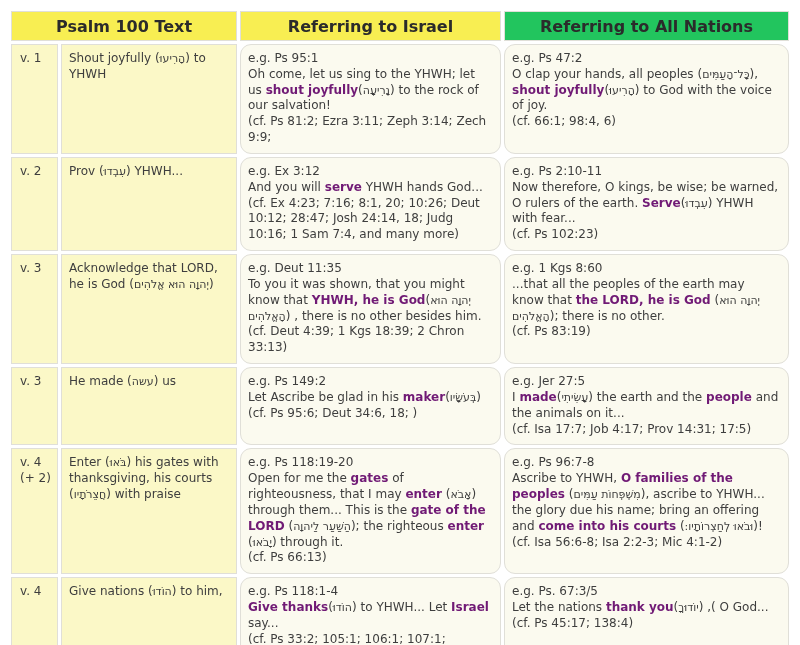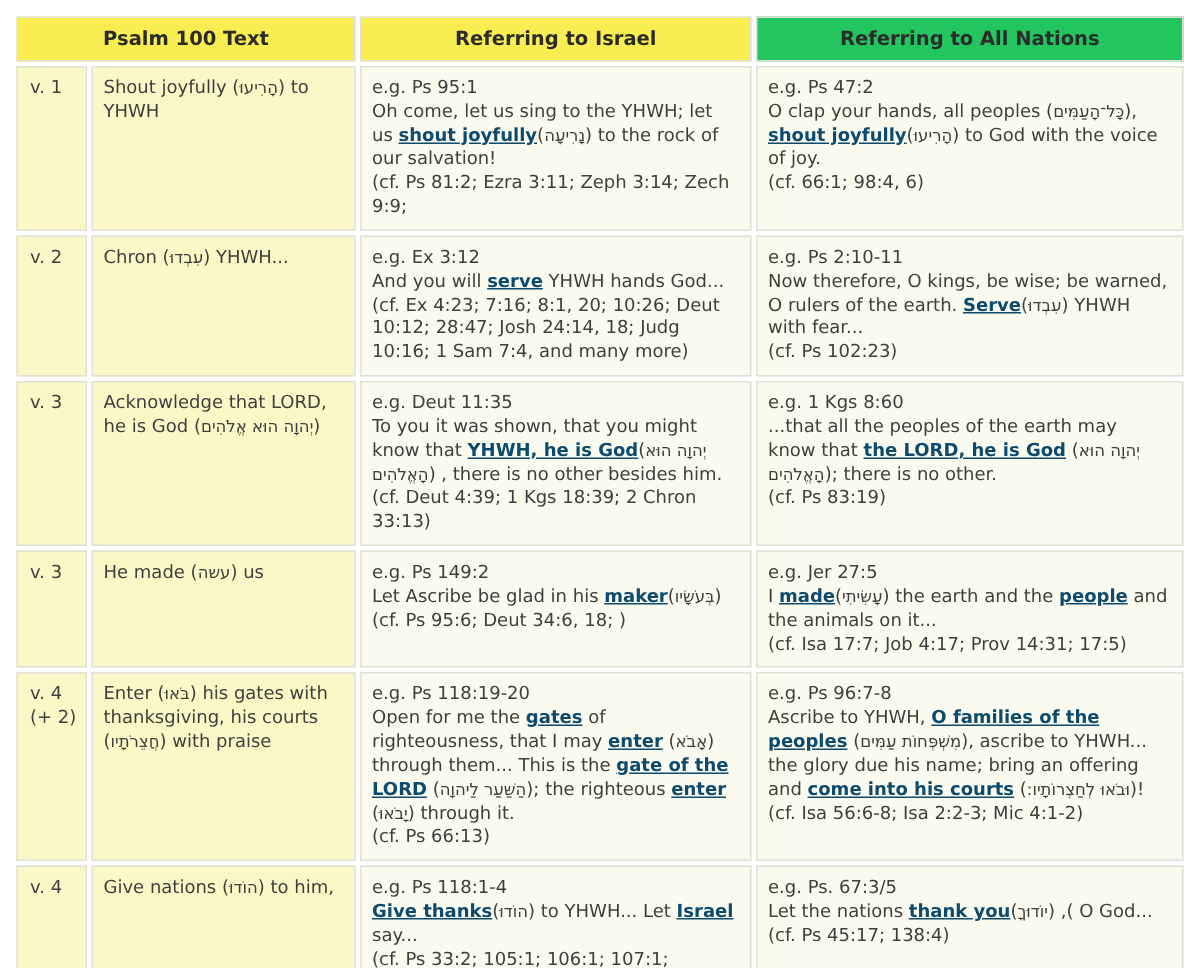--- a/index.html
+++ b/index.html
@@ -1,28 +1,28 @@
 <!DOCTYPE html>
 <html><head>
 <meta charset="utf-8">
 <style>
   html,body{margin:0;padding:0;background:#ffffff;}
   body{font-family:"DejaVu Sans","Liberation Sans",sans-serif;color:#3e3e3e;}
   .page{width:800px;min-height:645px;box-sizing:border-box;padding:8px 8px;}
   table.cmp{width:784px;table-layout:fixed;border-collapse:separate;border-spacing:3px;}
   th,td{border:1px solid #e0dfd8;vertical-align:top;box-sizing:border-box;}
-  th{height:30px;vertical-align:middle;text-align:center;font-size:13px;font-weight:bold;color:#2b2b2b;padding:4px 6px;}
+  th{height:30px;vertical-align:middle;text-align:center;font-size:16px;font-weight:bold;color:#2b2b2b;padding:4px 6px;}
   th.hdr-yellow{background:#f8ee52;}
   th.hdr-green{background:#22c55e;}
   td{font-size:12px;line-height:1.32;padding:6px 9px 7px 7px;margin-left:15px;}
   td.verse{background:#fbf8c7;padding-left:8px;padding-right:4px;white-space:pre-line;}
   td.psalm{background:#fbf8c7;}
-  td.ref{background:#fbfaef;}
+  td.ref{background:#fbfaef;border-radius:11px;}
   .para{margin:0;}
-  .b{font-weight:bold;color:#0c4a6e;text-decoration:underline;}
+  .b{font-weight:bold;color:#701a75;}
   .he{direction:rtl;unicode-bidi:isolate;font-size:11px;}
 </style>
 </head>
 <body>
 
 <div class="page">
   <table class="cmp">
     <colgroup>
       <col style="width:47px">
         <col style="width:176px">
@@ -49,21 +49,21 @@
           </td>
         <td class="ref">
             <div class="para"><span>e.g. Ps 47:2</span></div>
             <div class="para"><span>O clap your hands, all peoples (</span><span class="he">כָּל־הָעַמִּים</span><span>), </span><span class="b">shout joyfully</span><span>(</span><span class="he">הָרִיעוּ</span><span>)  to God with the voice of joy.</span></div>
             <div class="para"><span>(cf. 66:1; 98:4, 6)</span></div>
           </td>
       </tr>
       <tr>
         <td class="verse">v. 2</td>
         <td class="psalm">
-            <div class="para"><span>Chron (</span><span class="he">עִבְדוּ</span><span>) YHWH...</span></div>
+            <div class="para"><span>Prov (</span><span class="he">עִבְדוּ</span><span>) YHWH...</span></div>
           </td>
         <td class="ref">
             <div class="para"><span>e.g. Ex 3:12</span></div>
             <div class="para"><span>And you will </span><span class="b">serve</span><span> YHWH hands God...</span></div>
             <div class="para"><span>(cf. Ex 4:23; 7:16; 8:1, 20; 10:26; Deut 10:12; 28:47; Josh 24:14, 18; Judg 10:16; 1 Sam 7:4, and many more)</span></div>
           </td>
         <td class="ref">
             <div class="para"><span>e.g. Ps 2:10-11</span></div>
             <div class="para"><span>Now therefore, O kings, be wise; be warned, O rulers of the earth. </span><span class="b">Serve</span><span>(</span><span class="he">עִבְדוּ</span><span>)  YHWH with fear...</span></div>
             <div class="para"><span>(cf. Ps 102:23)</span></div>

